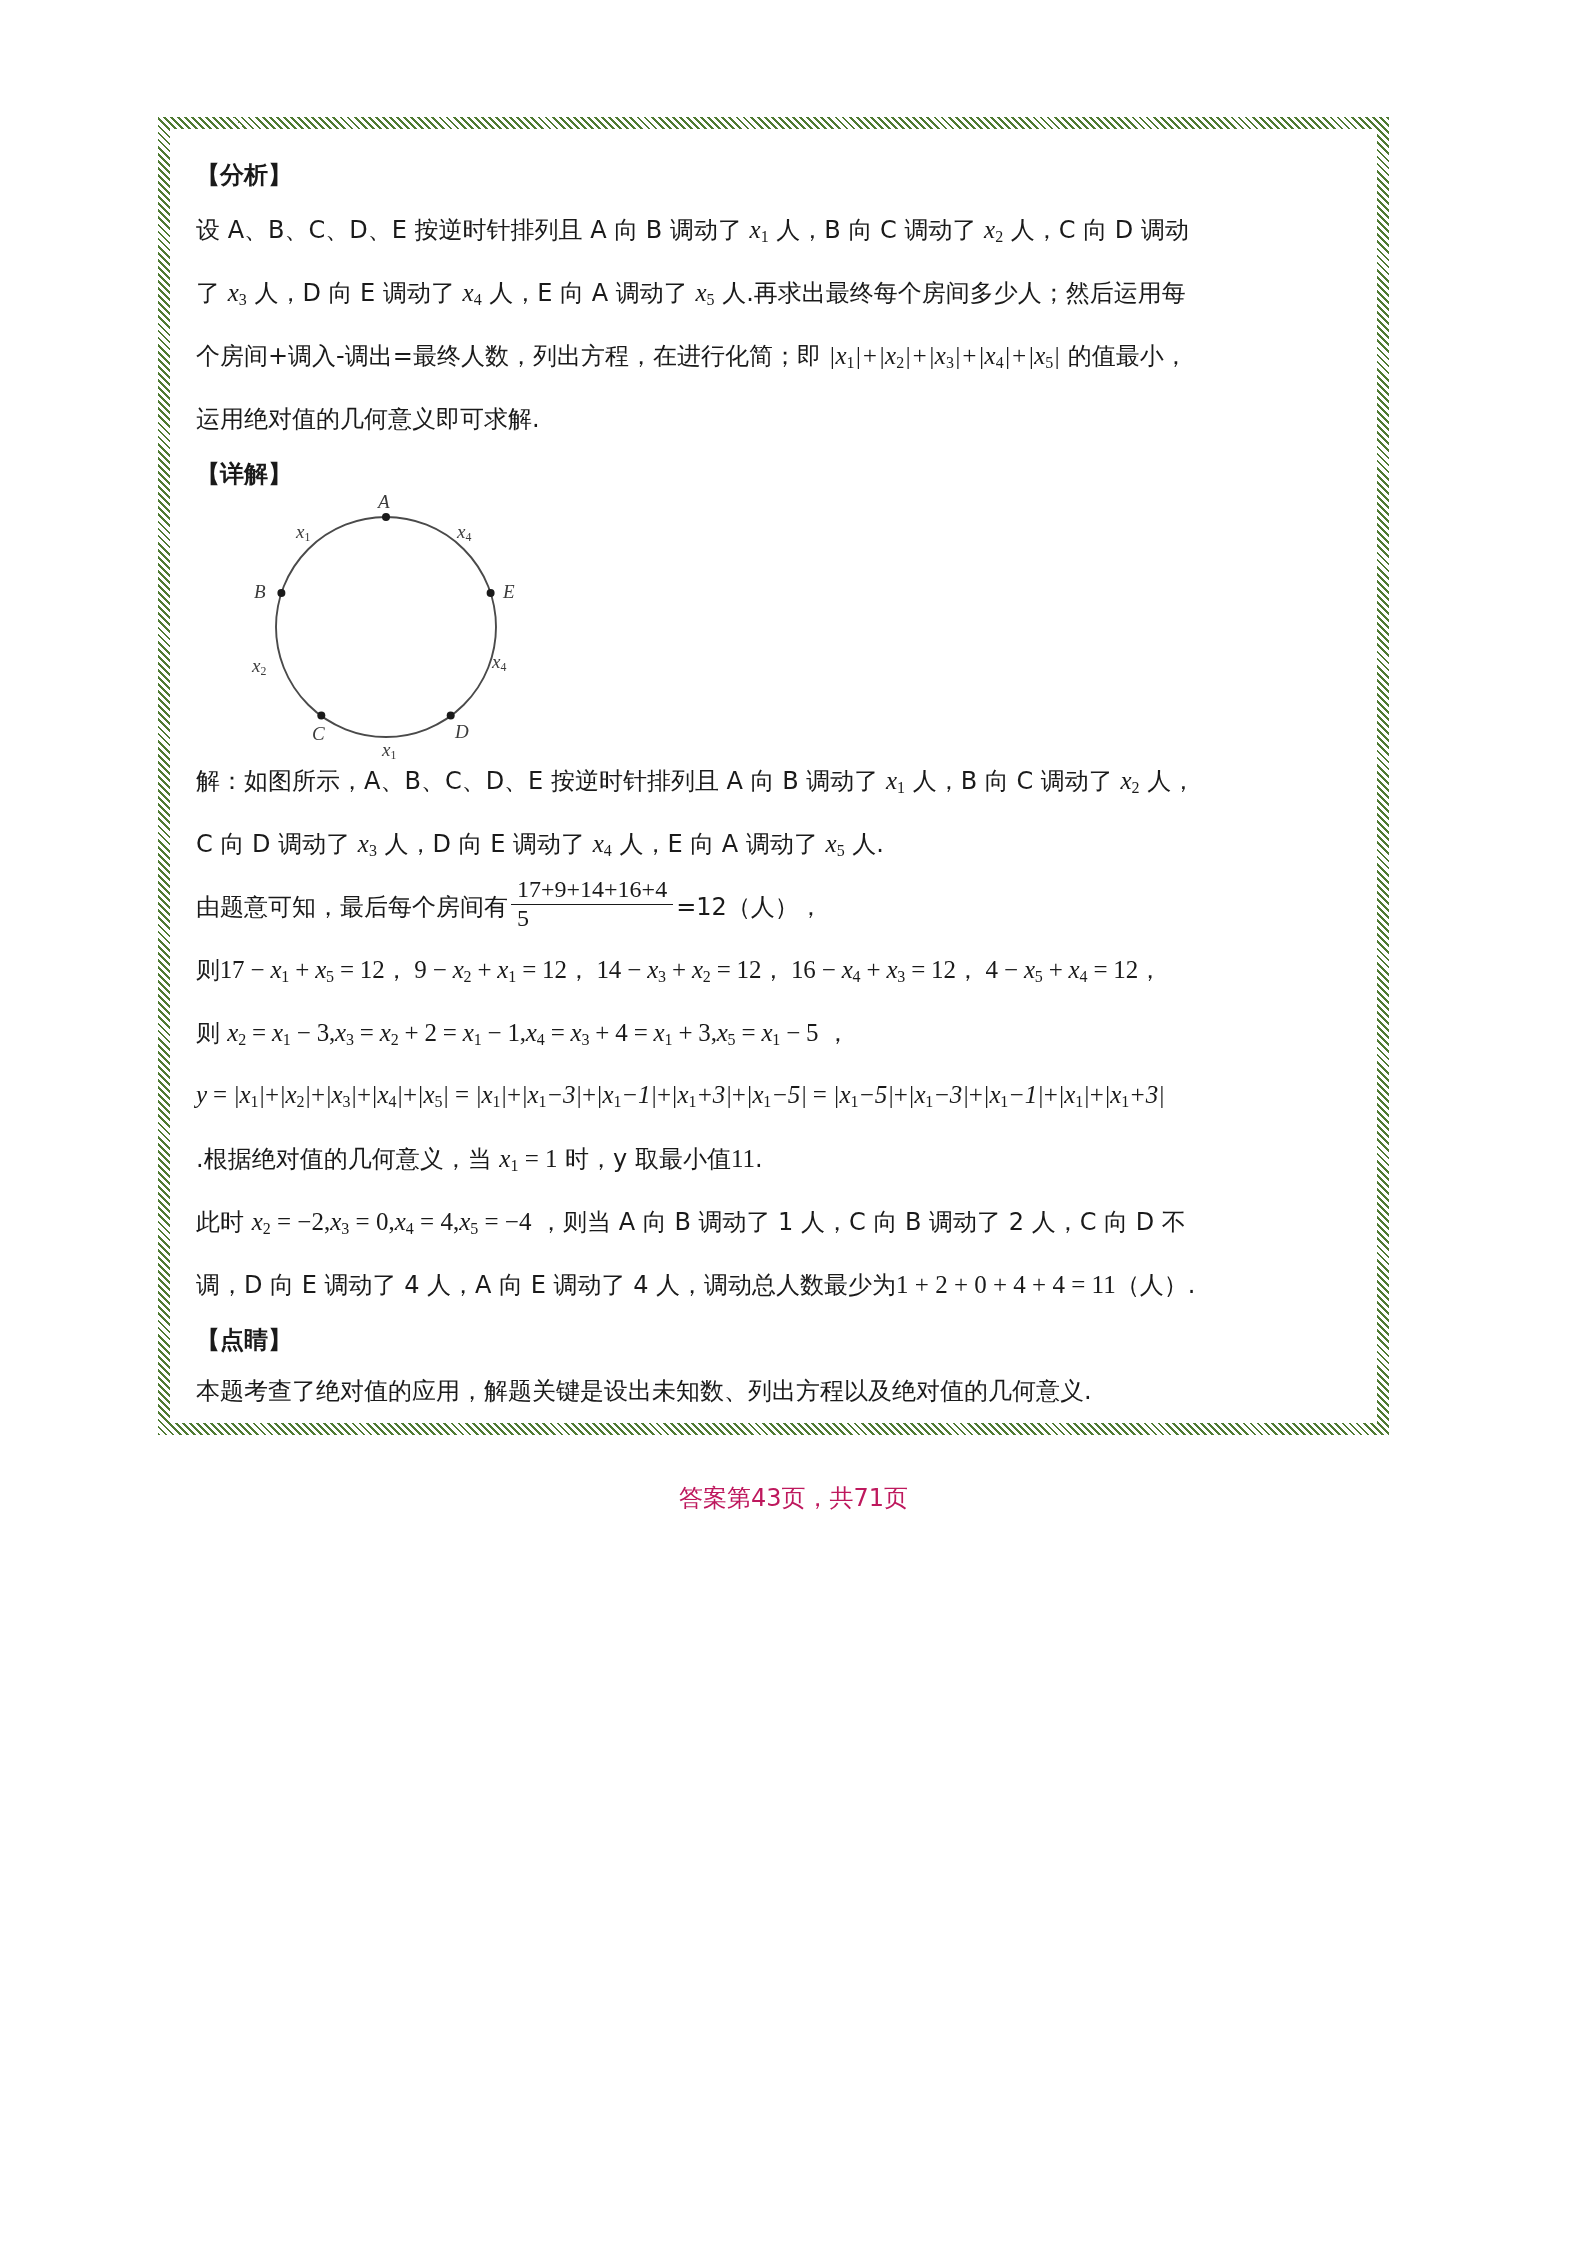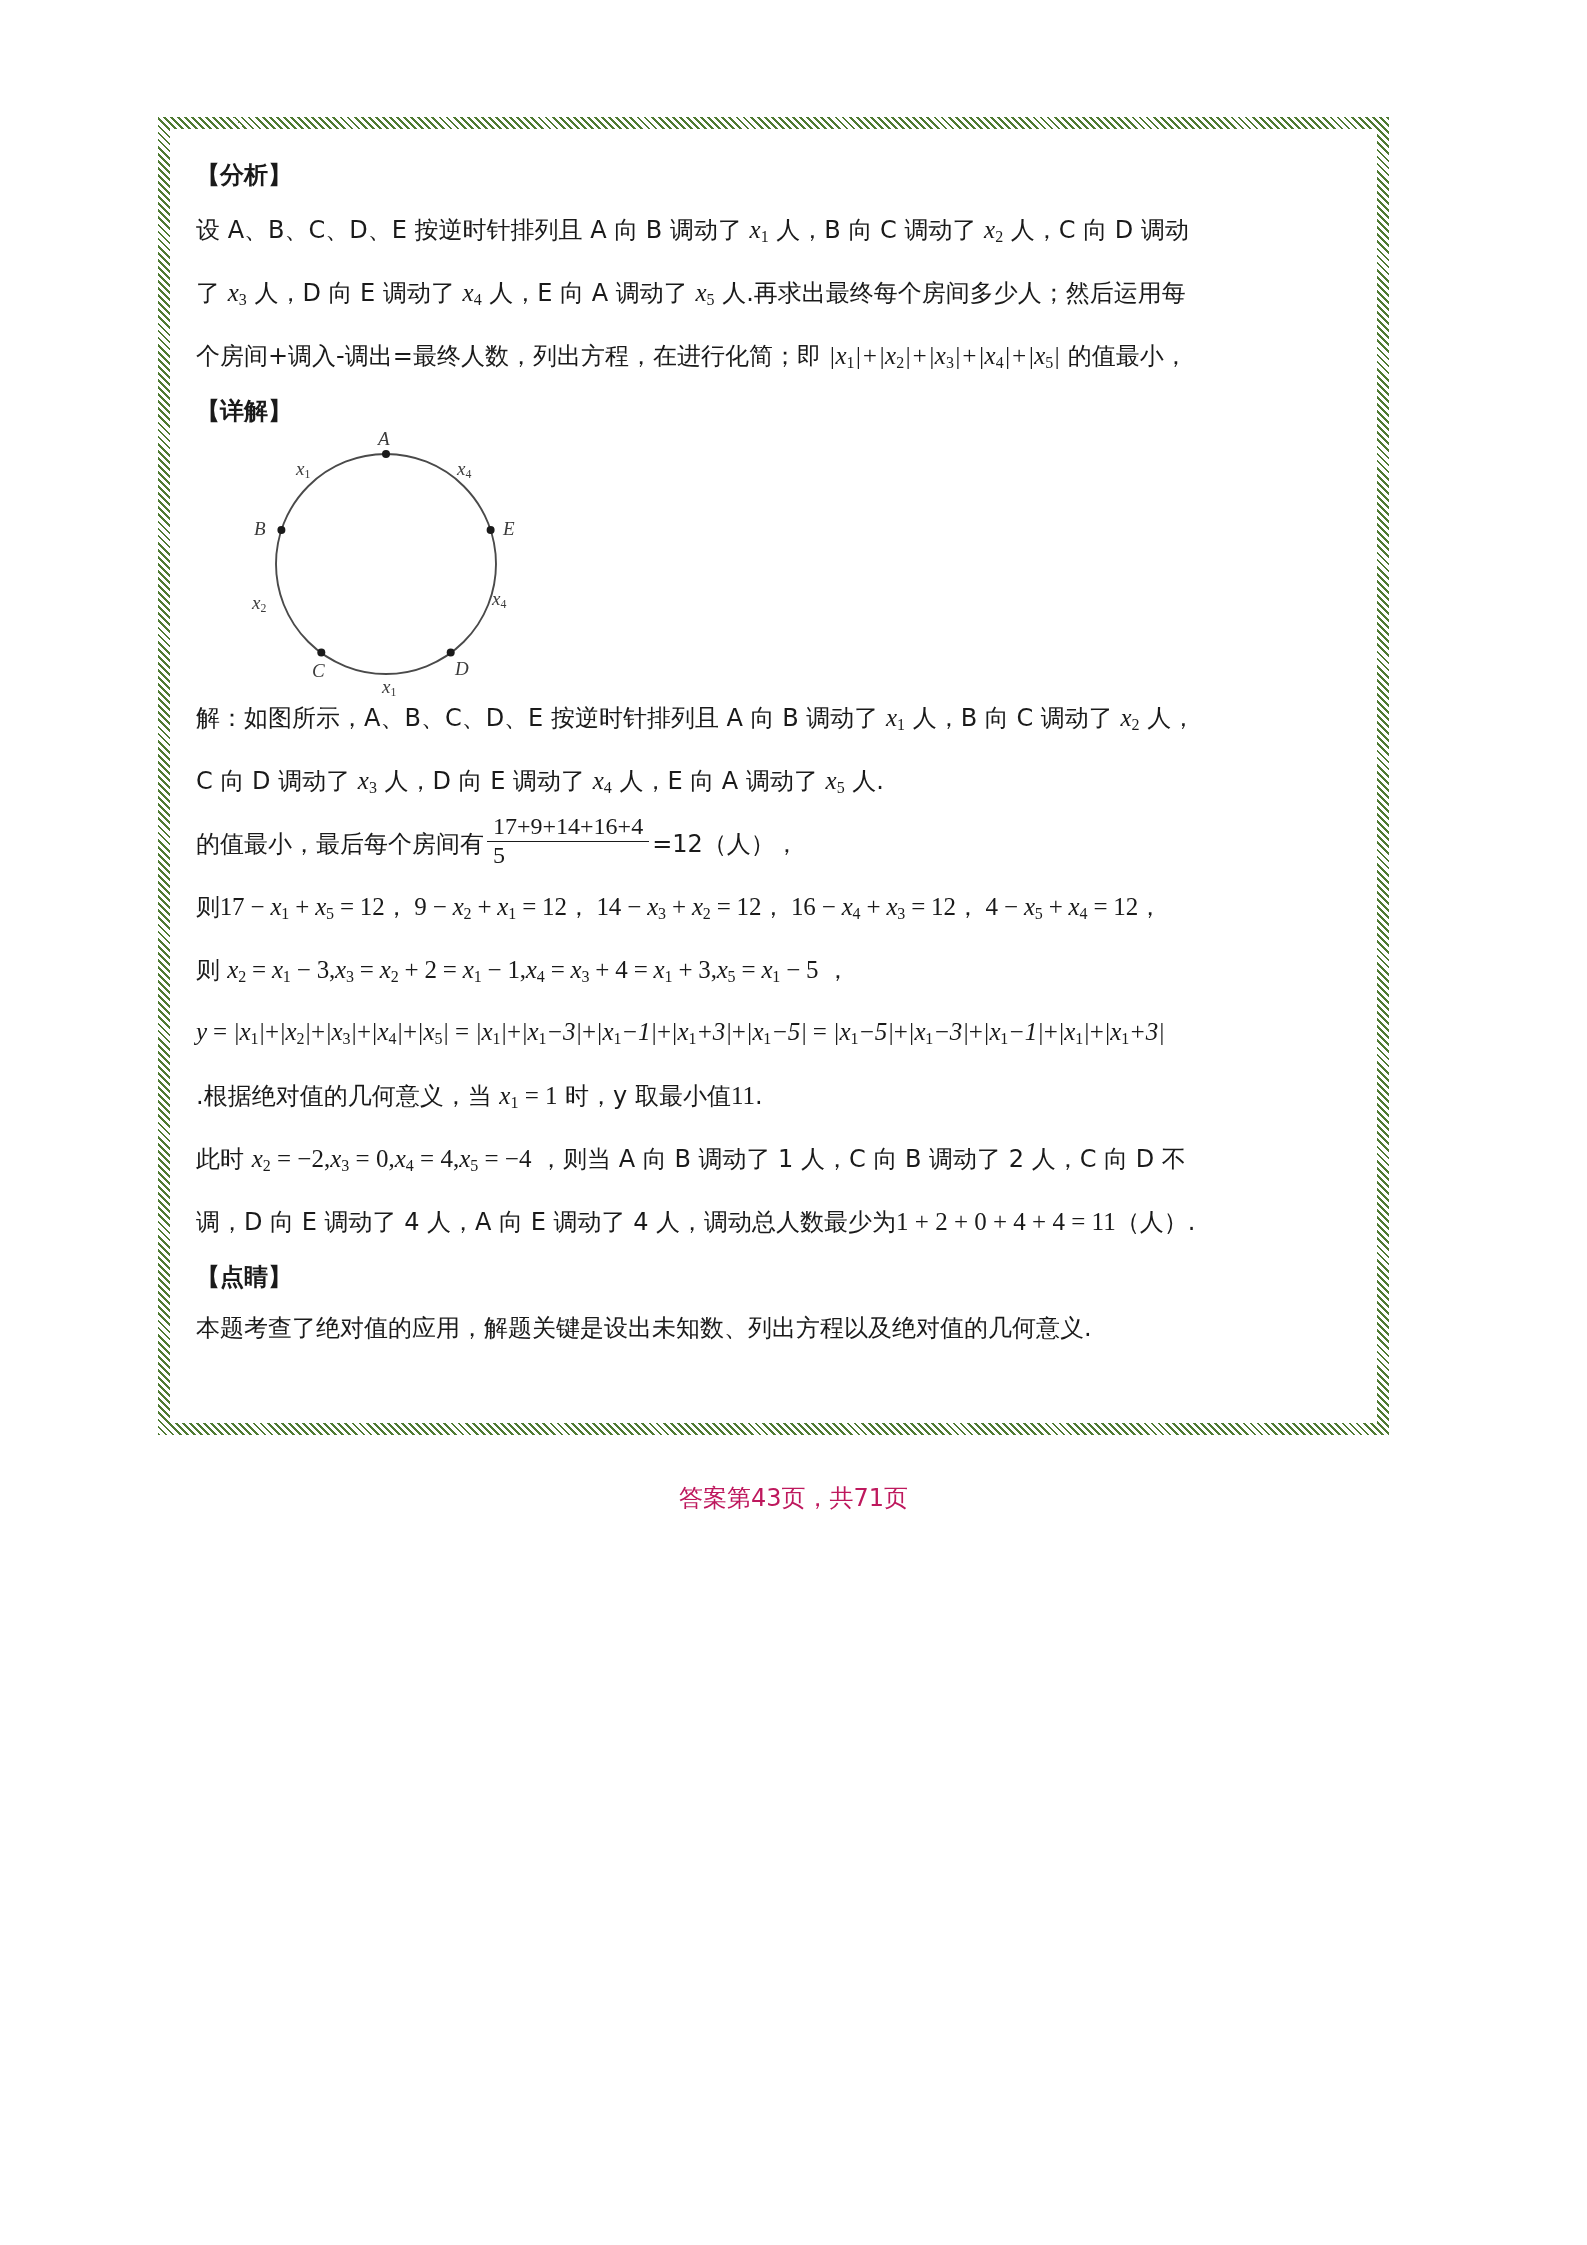--- a/index.html
+++ b/index.html
@@ -167,20 +167,23 @@
       </div>
 
       <div class="tall">
         <span class="zh">了 <span class="mi">x<sub>3</sub></span> 人，D 向 E 调动了 <span class="mi">x<sub>4</sub></span> 人，E 向 A 调动了 <span class="mi">x<sub>5</sub></span> 人.再求出最终每个房间多少人；然后运用每</span>
       </div>
 
       <div class="tall">
         <span class="zh">个房间+调入-调出=最终人数，列出方程，在进行化简；即 <span class="abs mi">|x<sub>1</sub>|+|x<sub>2</sub>|+|x<sub>3</sub>|+|x<sub>4</sub>|+|x<sub>5</sub>|</span> 的值最小，</span>
       </div>
 
+      <div class="tall">
+        <span class="zh">运用绝对值的几何意义即可求解.</span>
+      </div>
 
       <div class="short">
         <span class="tag">【详解】</span>
       </div>
 
       <div id="diagram">
         <svg width="560" height="250" viewBox="0 0 560 250">
           <circle cx="176" cy="128" r="110" fill="none" stroke="#4a4a4a" stroke-width="1.9"></circle>
 
           <circle cx="176" cy="18" r="4" fill="#1a1a1a"></circle>
@@ -209,21 +212,21 @@
 
       <div class="tall">
         <span class="zh">解：如图所示，A、B、C、D、E 按逆时针排列且 A 向 B 调动了 <span class="mi">x<sub>1</sub></span> 人，B 向 C 调动了 <span class="mi">x<sub>2</sub></span> 人，</span>
       </div>
 
       <div class="tall">
         <span class="zh">C 向 D 调动了 <span class="mi">x<sub>3</sub></span> 人，D 向 E 调动了 <span class="mi">x<sub>4</sub></span> 人，E 向 A 调动了 <span class="mi">x<sub>5</sub></span> 人.</span>
       </div>
 
       <div class="tall">
-        <span class="zh">的值最小，最后每个房间有</span>
+        <span class="zh">由题意可知，最后每个房间有</span>
         <span class="frac">
           <span class="num">17+9+14+16+4</span>
           <span class="den">5</span>
         </span>
         <span class="zh">=12（人），</span>
       </div>
 
       <div class="tall">
         <span class="eqline"><span class="zh">则</span><span class="mn">17</span><span class="mn"> − </span><span class="mi">x<sub>1</sub></span><span class="mn"> + </span><span class="mi">x<sub>5</sub></span><span class="mn"> = 12</span><span class="zh">，</span><span class="mn"> 9 − </span><span class="mi">x<sub>2</sub></span><span class="mn"> + </span><span class="mi">x<sub>1</sub></span><span class="mn"> = 12</span><span class="zh">，</span><span class="mn"> 14 − </span><span class="mi">x<sub>3</sub></span><span class="mn"> + </span><span class="mi">x<sub>2</sub></span><span class="mn"> = 12</span><span class="zh">，</span><span class="mn"> 16 − </span><span class="mi">x<sub>4</sub></span><span class="mn"> + </span><span class="mi">x<sub>3</sub></span><span class="mn"> = 12</span><span class="zh">，</span><span class="mn"> 4 − </span><span class="mi">x<sub>5</sub></span><span class="mn"> + </span><span class="mi">x<sub>4</sub></span><span class="mn"> = 12</span><span class="zh">，</span></span>
       </div>

